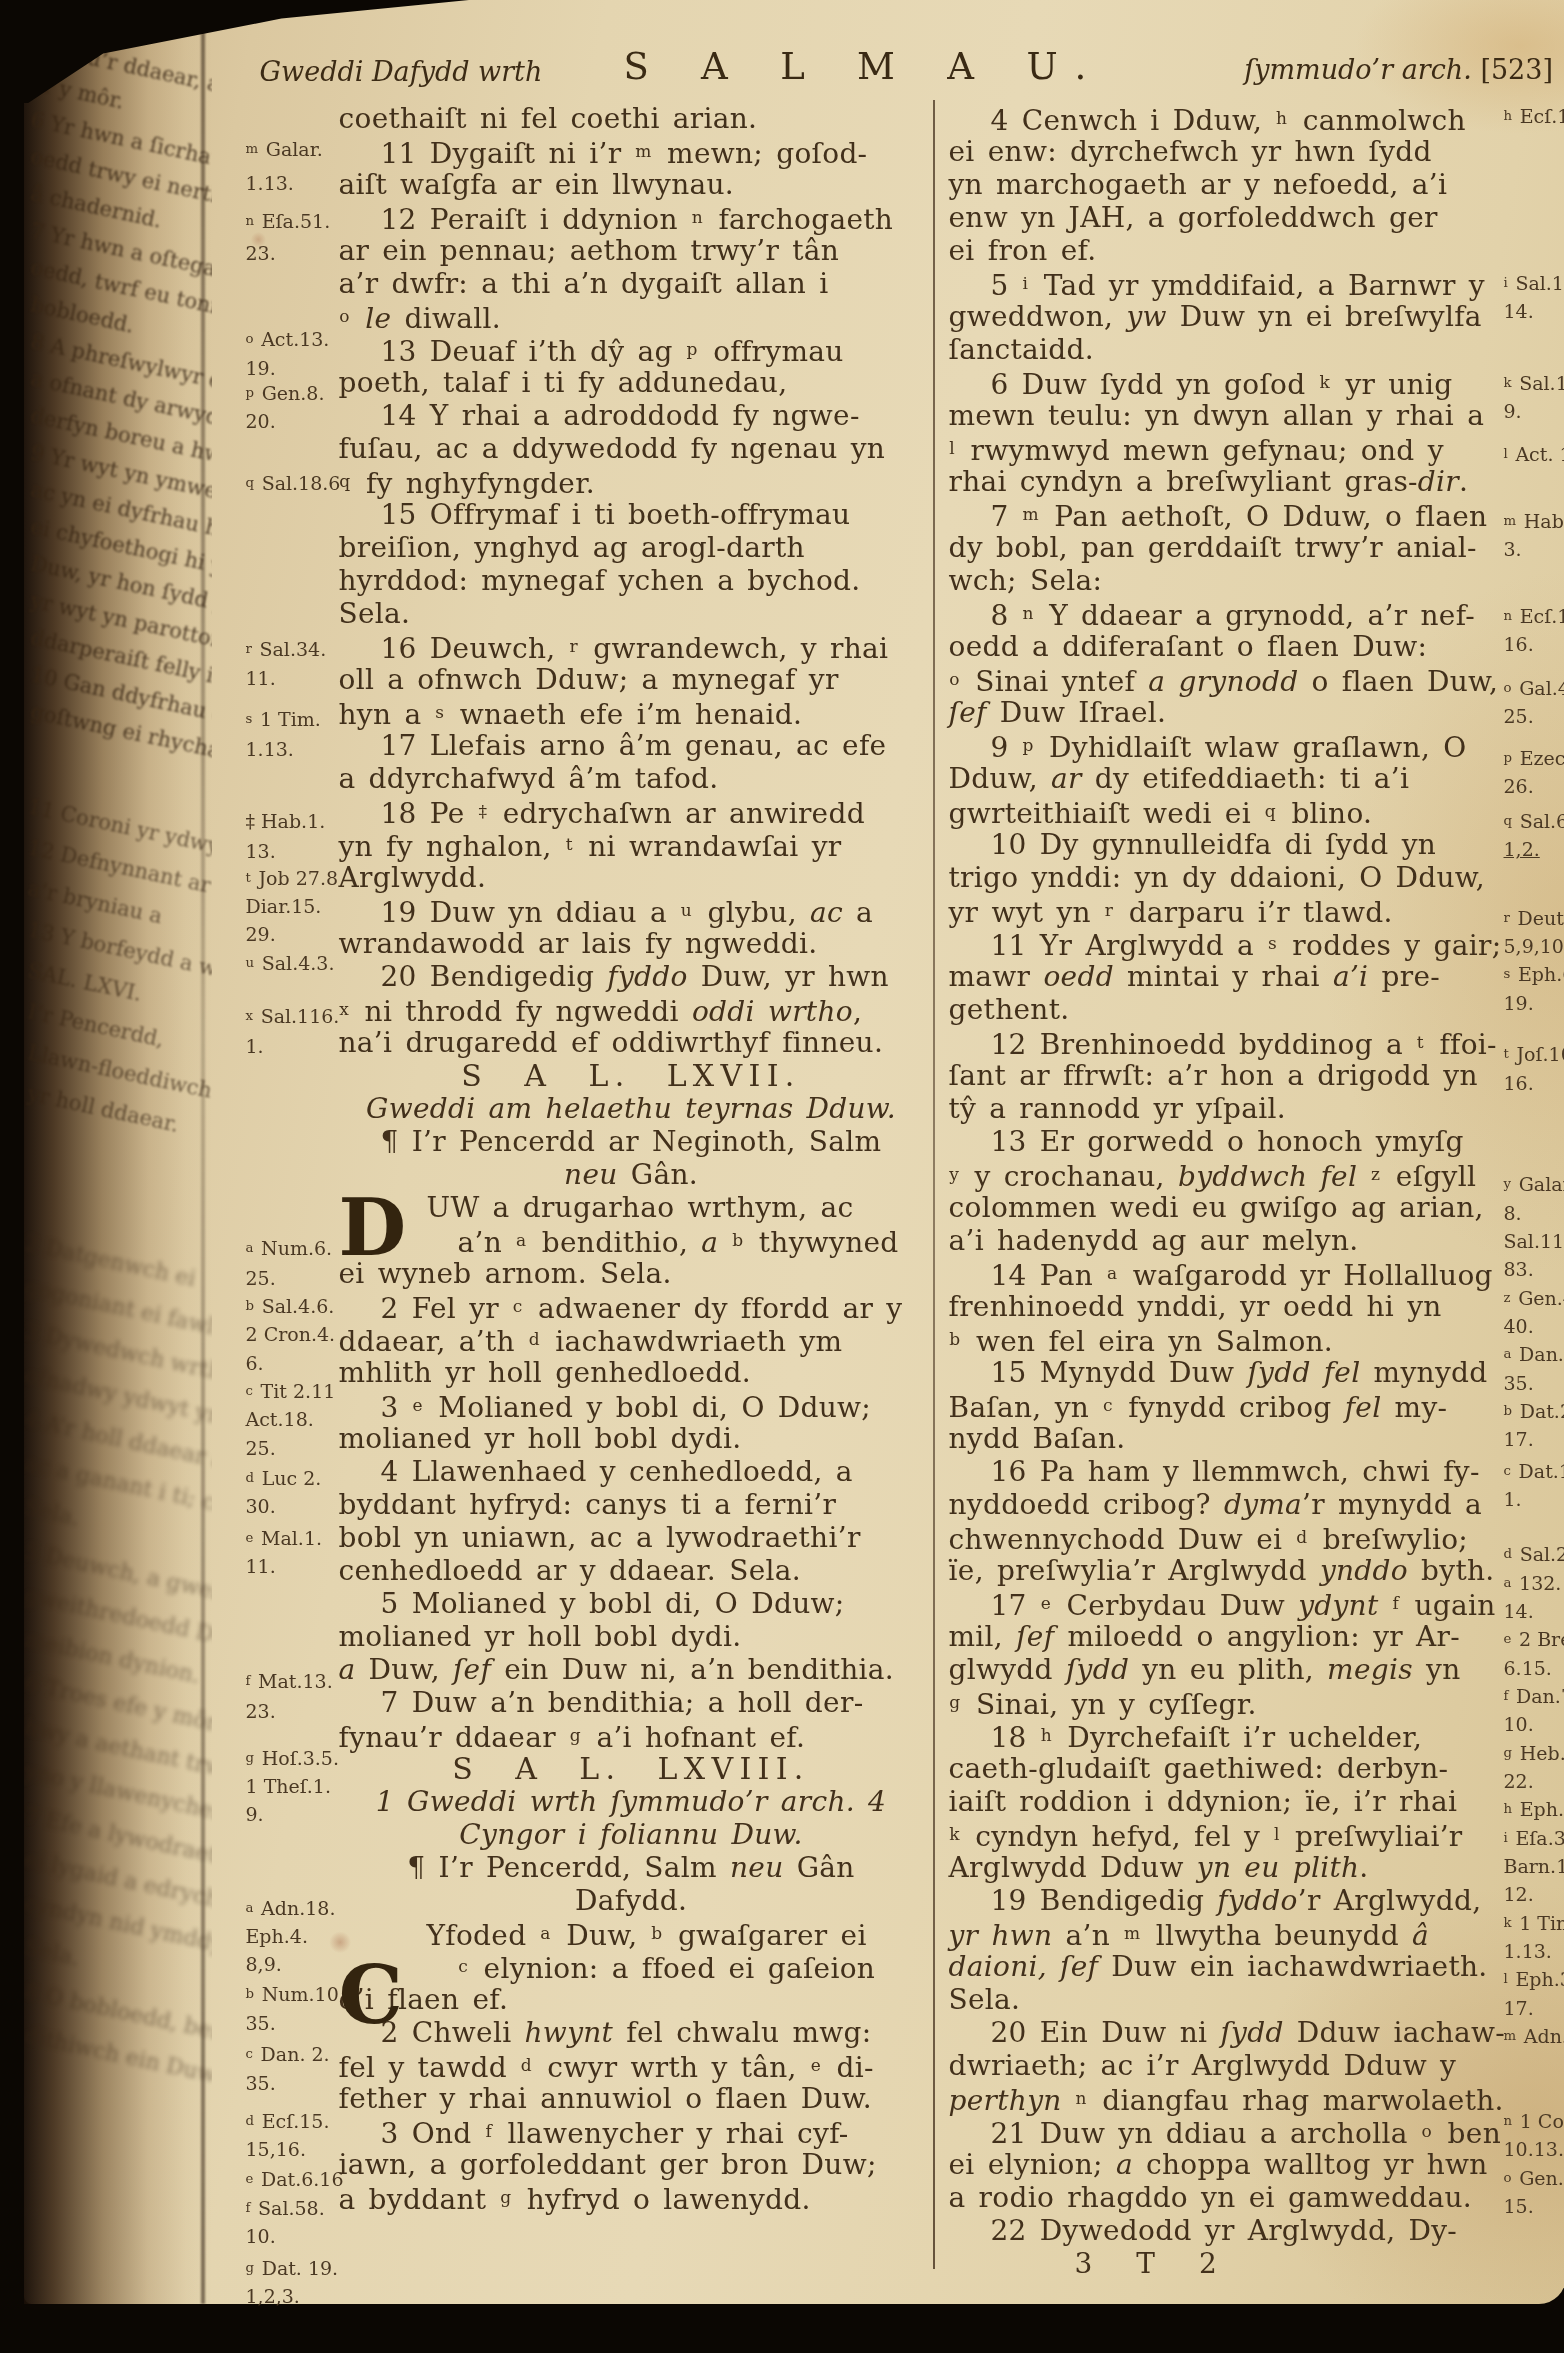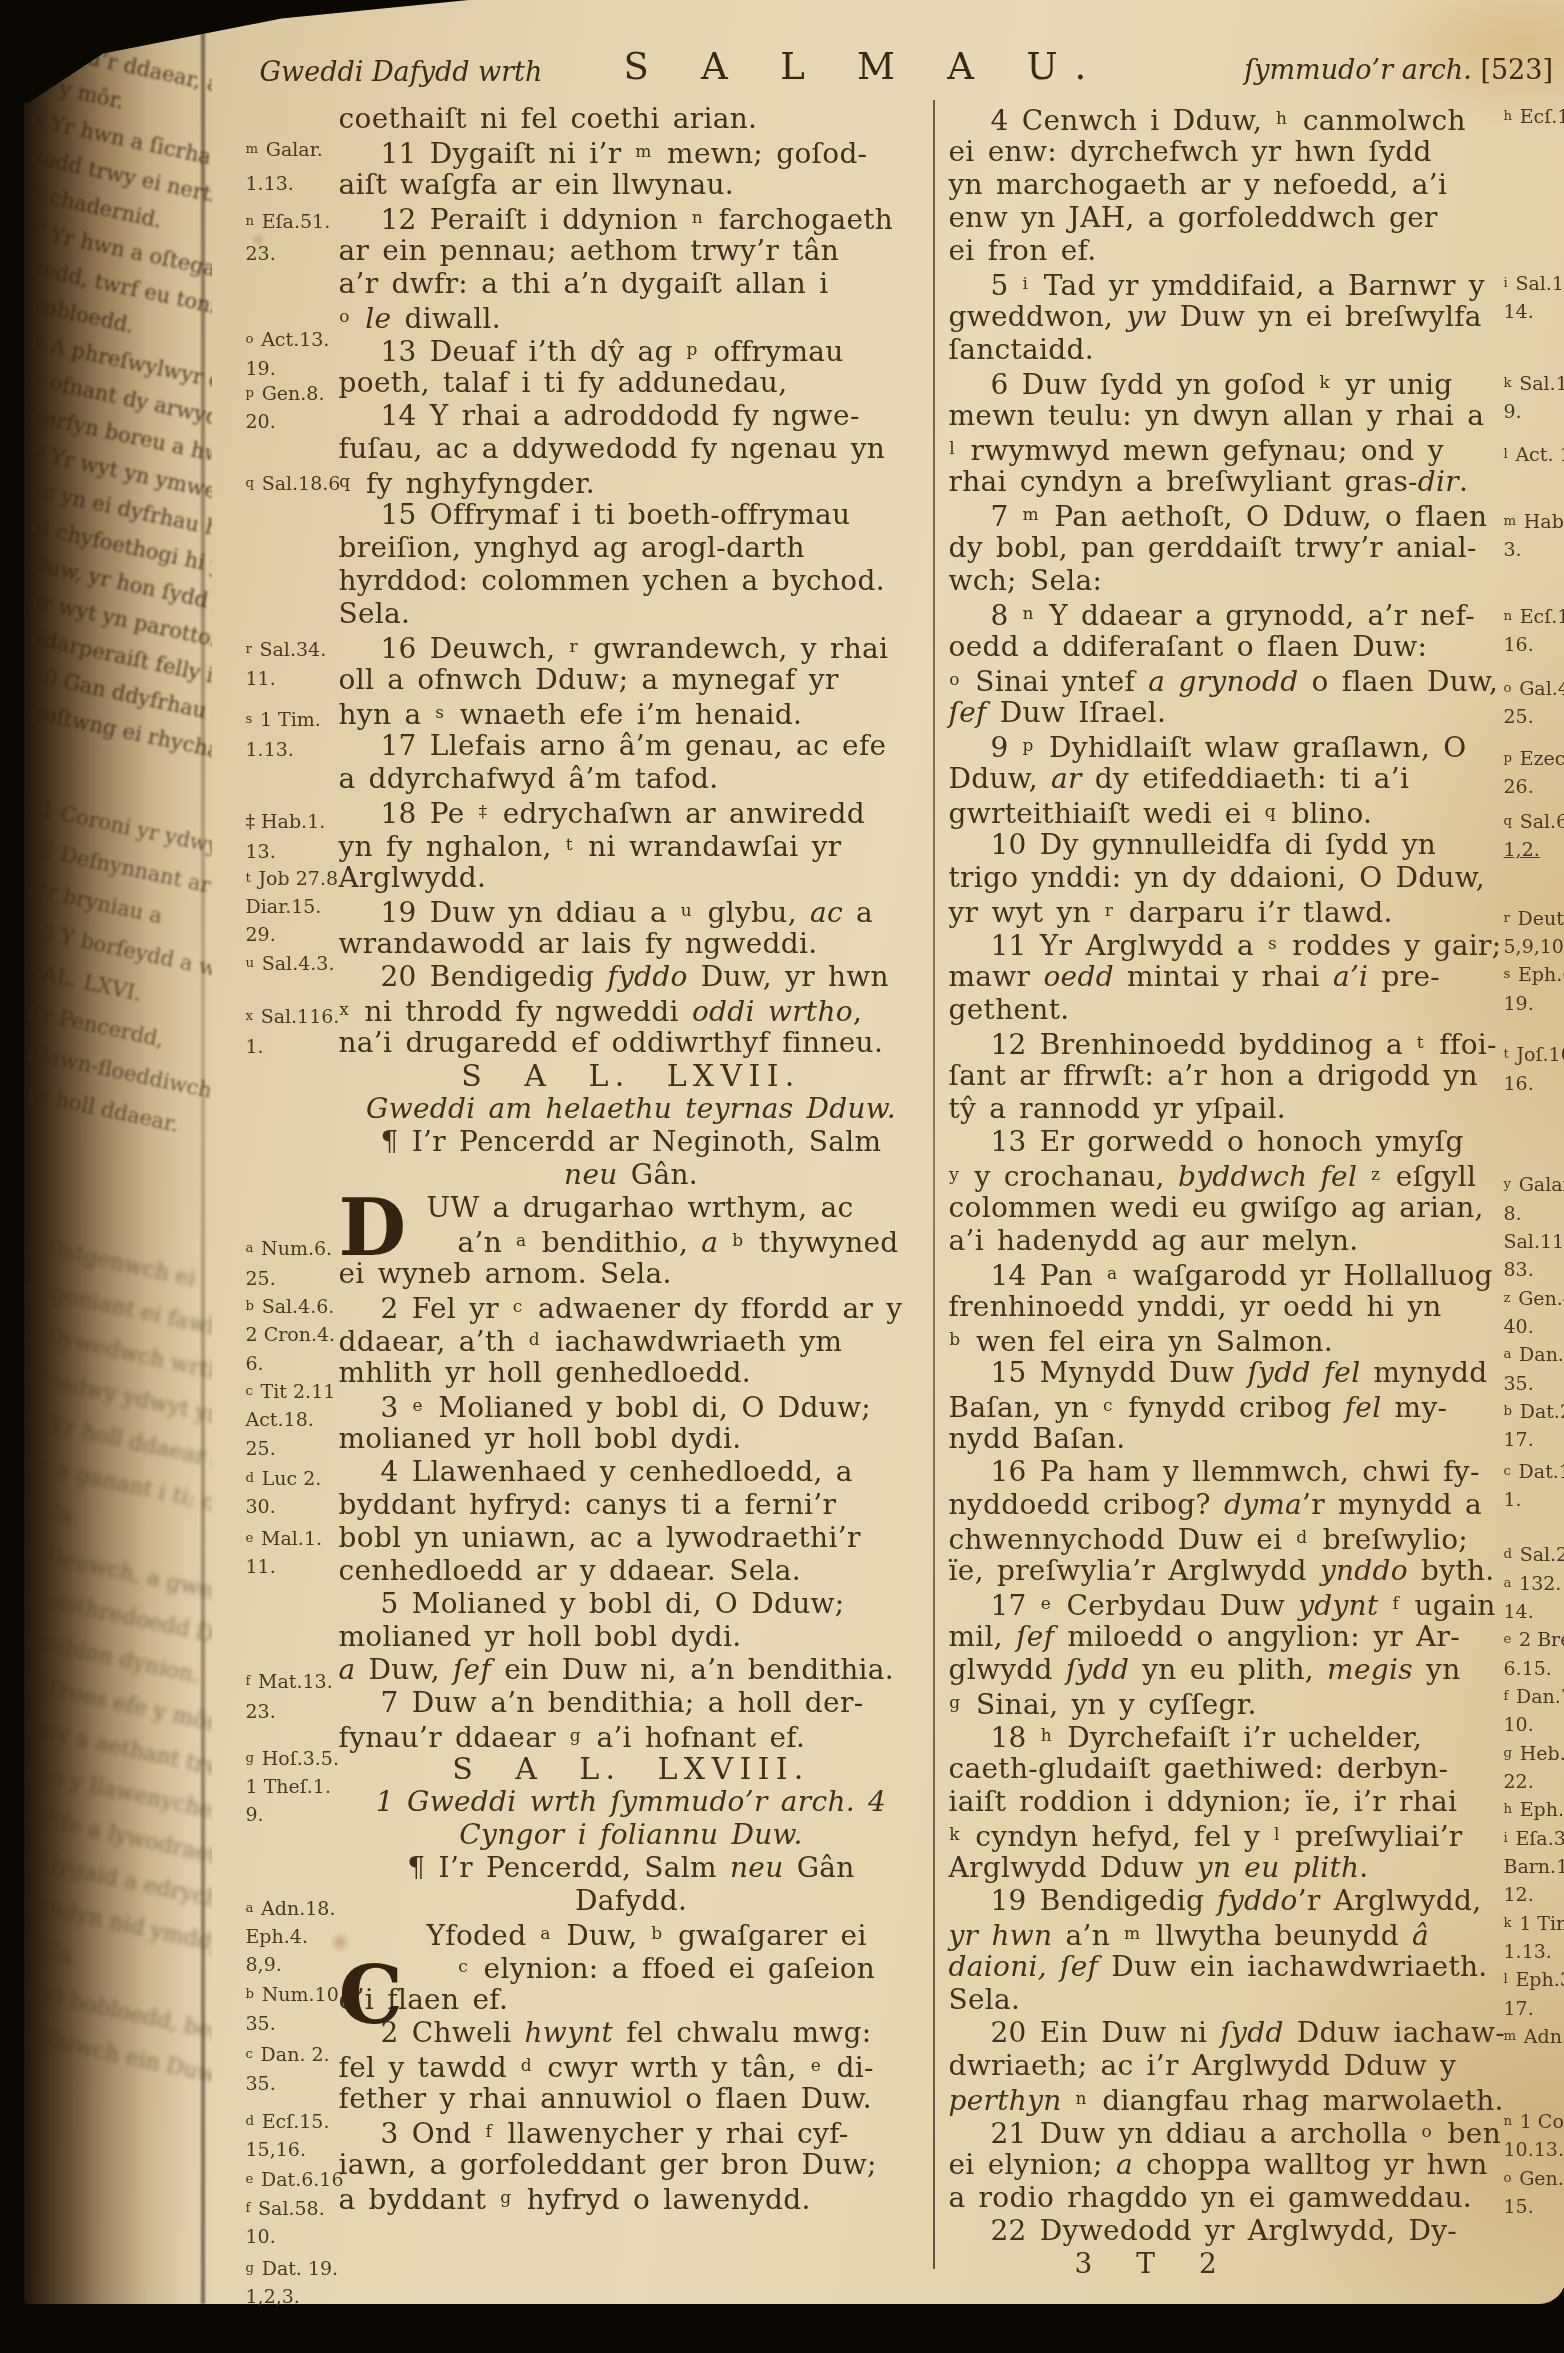--- a/index.html
+++ b/index.html
@@ -204,21 +204,21 @@
         <div class="tl">ar ein pennau; aethom trwy’r tân</div>
         <div class="tl">a’r dwfr: a thi a’n dygaiſt allan i</div>
         <div class="tl"><span class="sp">o</span><span> </span><span class="it">le</span><span> diwall.</span></div>
         <div class="tl v"><span>13 Deuaf i’th dŷ ag </span><span class="sp">p</span><span> offrymau</span></div>
         <div class="tl">poeth, talaf i ti fy addunedau,</div>
         <div class="tl v">14 Y rhai a adroddodd fy ngwe-</div>
         <div class="tl">fuſau, ac a ddywedodd fy ngenau yn</div>
         <div class="tl"><span class="sp">q</span><span> fy nghyfyngder.</span></div>
         <div class="tl v">15 Offrymaf i ti boeth-offrymau</div>
         <div class="tl">breiſion, ynghyd ag arogl-darth</div>
-        <div class="tl">hyrddod: colommen ychen a bychod.</div>
+        <div class="tl">hyrddod: mynegaf ychen a bychod.</div>
         <div class="tl">Sela.</div>
         <div class="tl v"><span>16 Deuwch, </span><span class="sp">r</span><span> gwrandewch, y rhai</span></div>
         <div class="tl">oll a ofnwch Dduw; a mynegaf yr</div>
         <div class="tl"><span>hyn a </span><span class="sp">s</span><span> wnaeth efe i’m henaid.</span></div>
         <div class="tl v">17 Llefais arno â’m genau, ac efe</div>
         <div class="tl">a ddyrchafwyd â’m tafod.</div>
         <div class="tl v"><span>18 Pe </span><span class="sp">‡</span><span> edrychaſwn ar anwiredd</span></div>
         <div class="tl"><span>yn fy nghalon, </span><span class="sp">t</span><span> ni wrandawſai yr</span></div>
         <div class="tl">Arglwydd.</div>
         <div class="tl v"><span>19 Duw yn ddiau a </span><span class="sp">u</span><span> glybu, </span><span class="it">ac</span><span> a</span></div>

